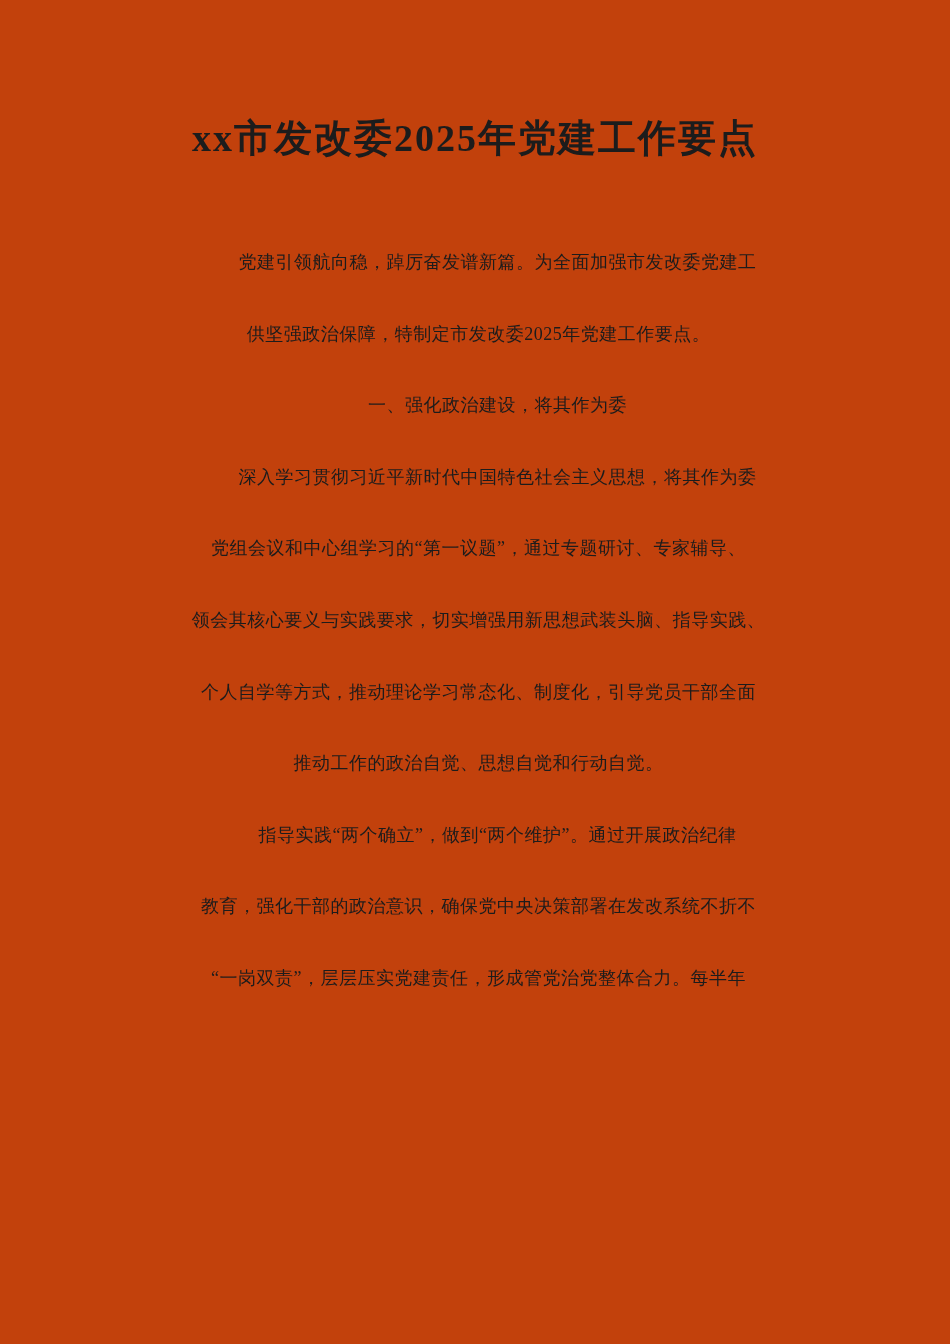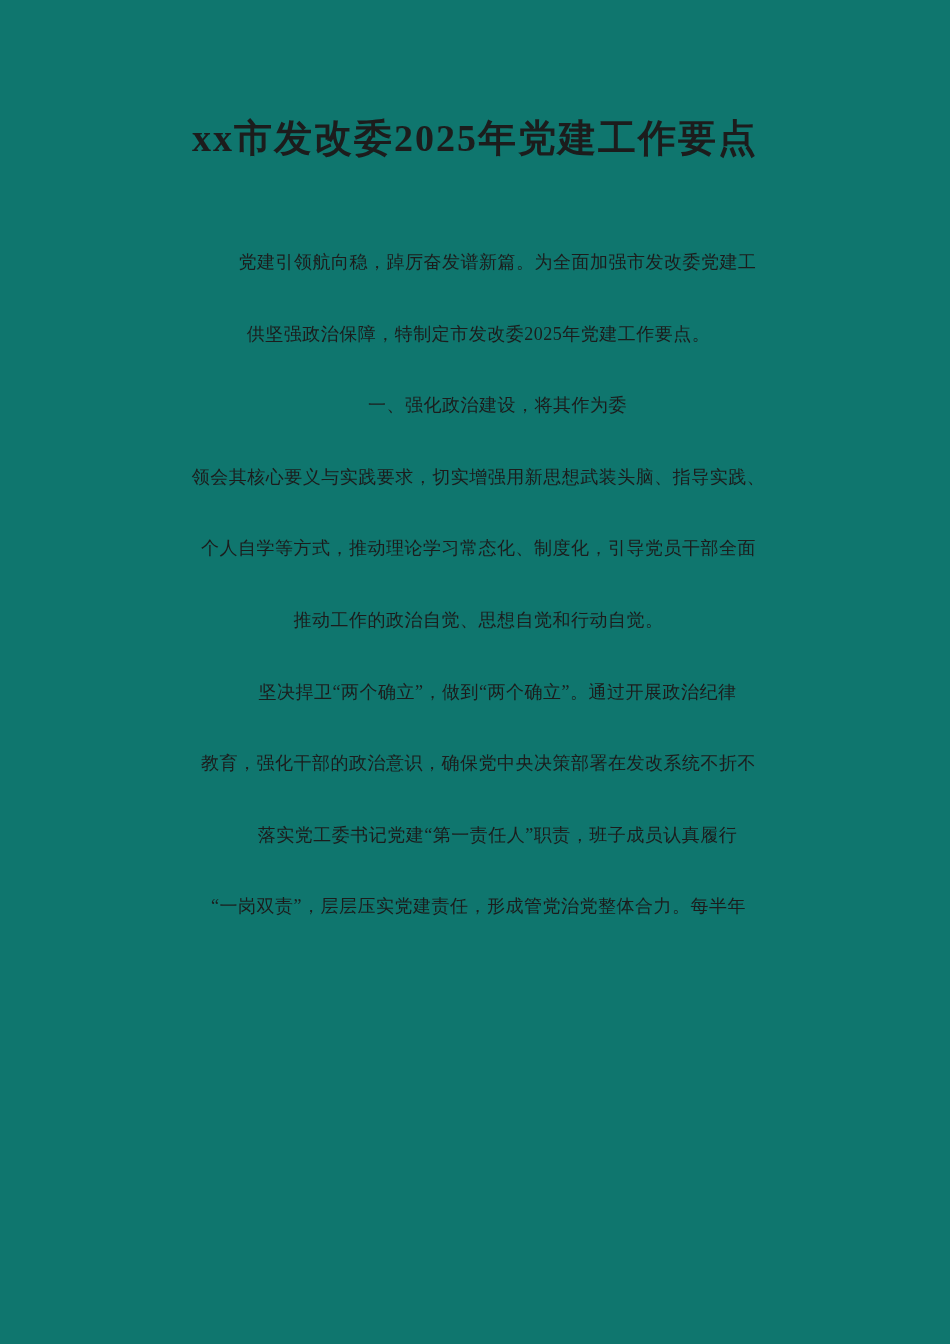--- a/index.html
+++ b/index.html
@@ -4,21 +4,21 @@
 <style>
   html, body {
     margin: 0;
     padding: 0;
     background: #ffffff;
   }
   .page {
     position: relative;
     width: 950px;
     height: 1344px;
-    background: #0f766e;
+    background: #c2410c;
     overflow: hidden;
     font-family: "Liberation Serif", serif;
     color: #1c1c1c;
   }
   .doc-title {
     margin: 112px 0 0 0;
     padding: 0;
     text-align: center;
     font-size: 38px;
     line-height: 52px;
@@ -60,29 +60,30 @@
     <p class="para">
       <span class="line first">党建引领航向稳，踔厉奋发谱新篇。为全面加强市发改委党建工</span>
       <span class="line">供坚强政治保障，特制定市发改委2025年党建工作要点。</span>
     </p>
 
     <p class="para">
       <span class="line first">一、强化政治建设，将其作为委</span>
     </p>
 
     <p class="para">
+      <span class="line first">深入学习贯彻习近平新时代中国特色社会主义思想，将其作为委</span>
+      <span class="line">党组会议和中心组学习的“第一议题”，通过专题研讨、专家辅导、</span>
       <span class="line">领会其核心要义与实践要求，切实增强用新思想武装头脑、指导实践、</span>
       <span class="line">个人自学等方式，推动理论学习常态化、制度化，引导党员干部全面</span>
       <span class="line">推动工作的政治自觉、思想自觉和行动自觉。</span>
     </p>
 
     <p class="para">
-      <span class="line first">坚决捍卫“两个确立”，做到“两个确立”。通过开展政治纪律</span>
+      <span class="line first">指导实践“两个确立”，做到“两个维护”。通过开展政治纪律</span>
       <span class="line">教育，强化干部的政治意识，确保党中央决策部署在发改系统不折不</span>
     </p>
 
     <p class="para">
-      <span class="line first">落实党工委书记党建“第一责任人”职责，班子成员认真履行</span>
       <span class="line">“一岗双责”，层层压实党建责任，形成管党治党整体合力。每半年</span>
     </p>
 
   </div>
 </div>
 
 </body></html>

